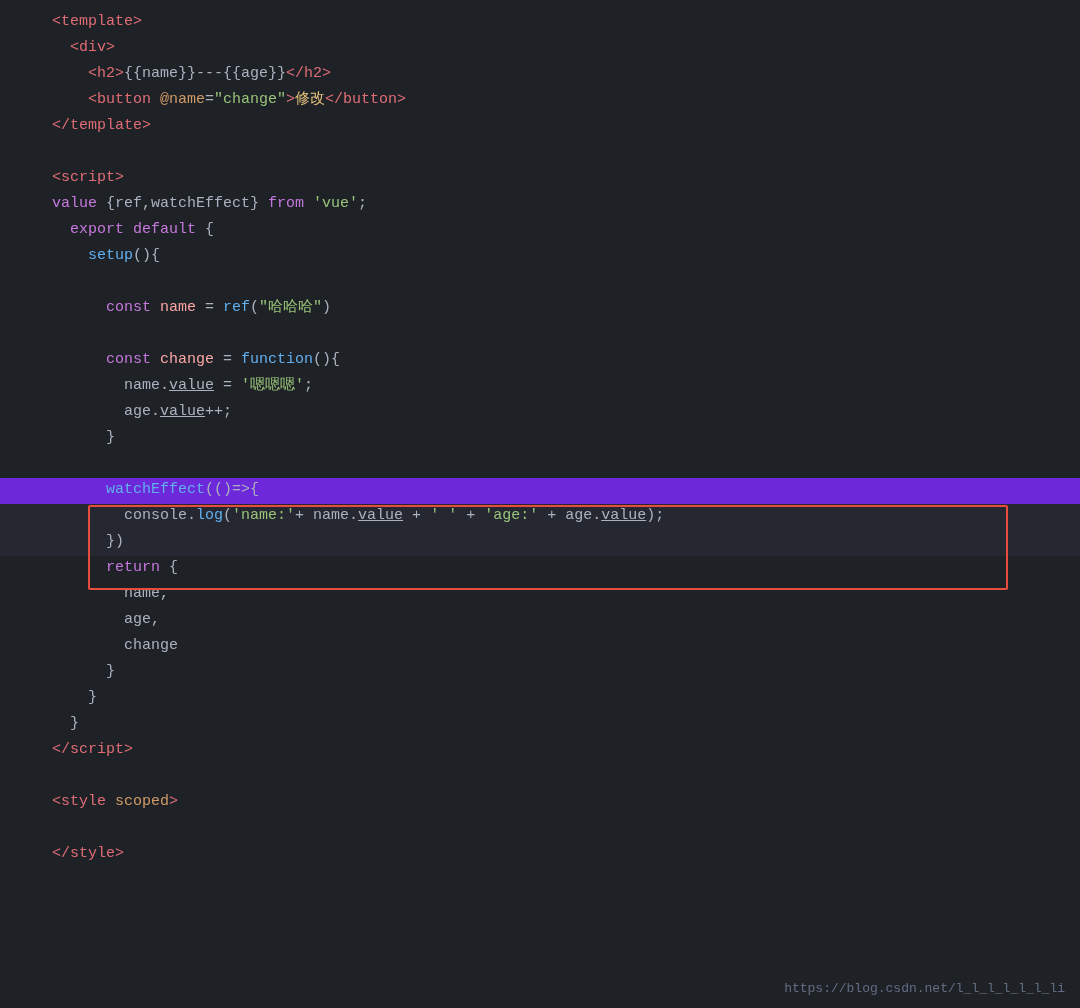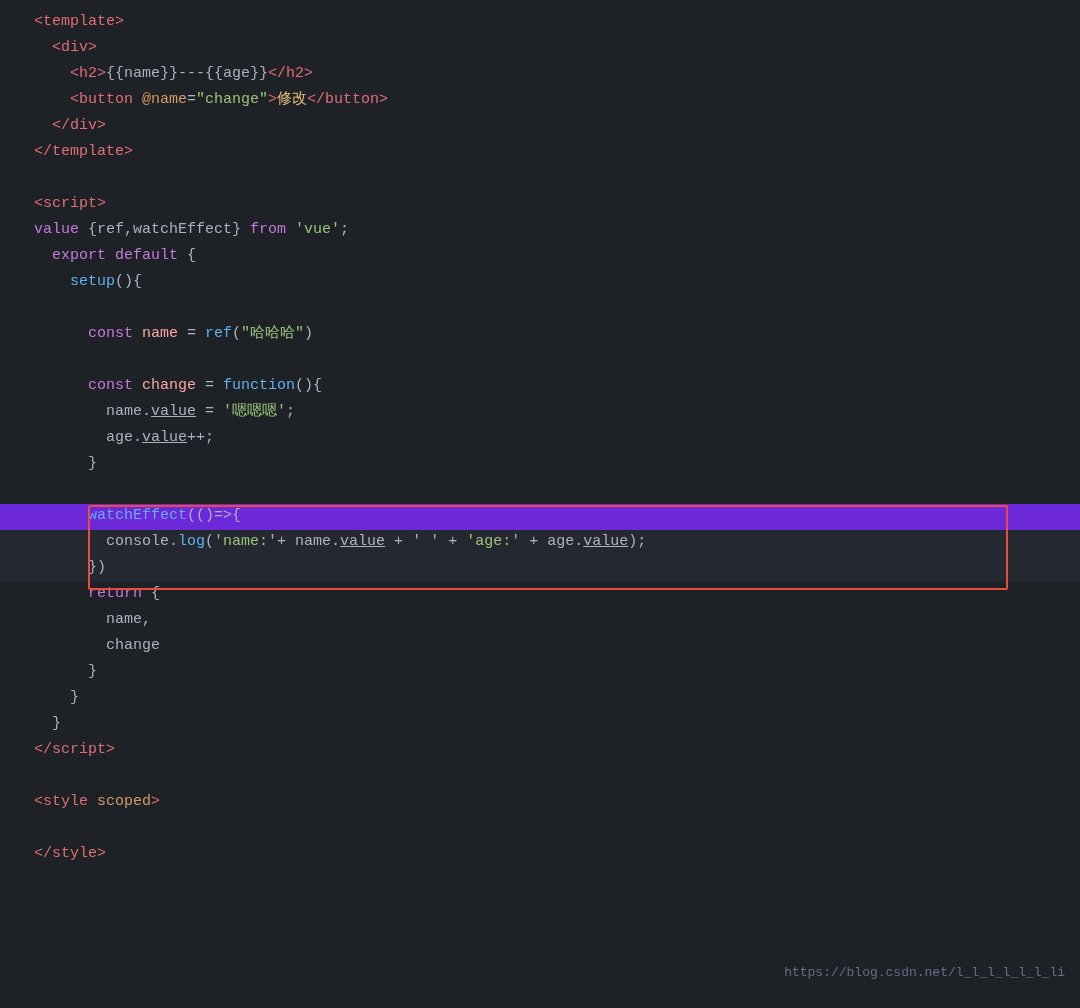--- a/index.html
+++ b/index.html
@@ -14,21 +14,21 @@
       position: relative;
       overflow: hidden;
     }
     .code-container {
       padding: 10px 0;
       position: relative;
     }
     .line {
       display: flex;
       align-items: baseline;
-      padding: 0 0 0 4px;
+      padding: 0 0 0 22px;
       min-height: 26px;
       position: relative;
     }
     .line-num {
       width: 30px;
       min-width: 30px;
       color: #636d83;
       text-align: right;
       padding-right: 15px;
       user-select: none;
@@ -56,21 +56,21 @@
     
     .highlight-box {
       position: absolute;
       border: 2px solid #e74c3c;
       pointer-events: none;
       border-radius: 2px;
     }
 
     .url-text {
       position: absolute;
-      bottom: 24px;
+      bottom: 8px;
       right: 15px;
       color: #636d83;
       font-size: 13px;
       margin-top: 24px;
     }
   </style>
 </head>
 <body>
 
 <div class="code-container">
@@ -88,24 +88,20 @@
   <div class="line">
     <span class="line-num"></span>
     <span class="line-content">    <span class="tag">&lt;h2&gt;</span><span class="plain">{{name}}---{{age}}</span><span class="tag">&lt;/h2&gt;</span></span>
   </div>
 
   <div class="line">
     <span class="line-num"></span>
     <span class="line-content">    <span class="tag">&lt;button </span><span class="attr">@name</span><span class="plain">=</span><span class="string">"change"</span><span class="tag">&gt;</span><span class="chinese">修改</span><span class="tag">&lt;/button&gt;</span></span>
   </div>
 
-  <div class="line">
-    <span class="line-num"></span>
-    <span class="line-content">  <span class="tag">&lt;/div&gt;</span></span>
-  </div>
 
   <div class="line">
     <span class="line-num"></span>
     <span class="line-content"><span class="tag">&lt;/template&gt;</span></span>
   </div>
 
   <div class="line">
     <span class="line-num"></span>
     <span class="line-content">&nbsp;</span>
   </div>
@@ -189,20 +185,24 @@
   <div class="line">
     <span class="line-num"></span>
     <span class="line-content">      <span class="keyword">return </span><span class="plain">{</span></span>
   </div>
 
   <div class="line">
     <span class="line-num"></span>
     <span class="line-content">        name,</span>
   </div>
 
+  <div class="line">
+    <span class="line-num"></span>
+    <span class="line-content">        age,</span>
+  </div>
 
   <div class="line">
     <span class="line-num"></span>
     <span class="line-content">        change</span>
   </div>
 
   <div class="line">
     <span class="line-num"></span>
     <span class="line-content">      <span class="plain">}</span></span>
   </div>

